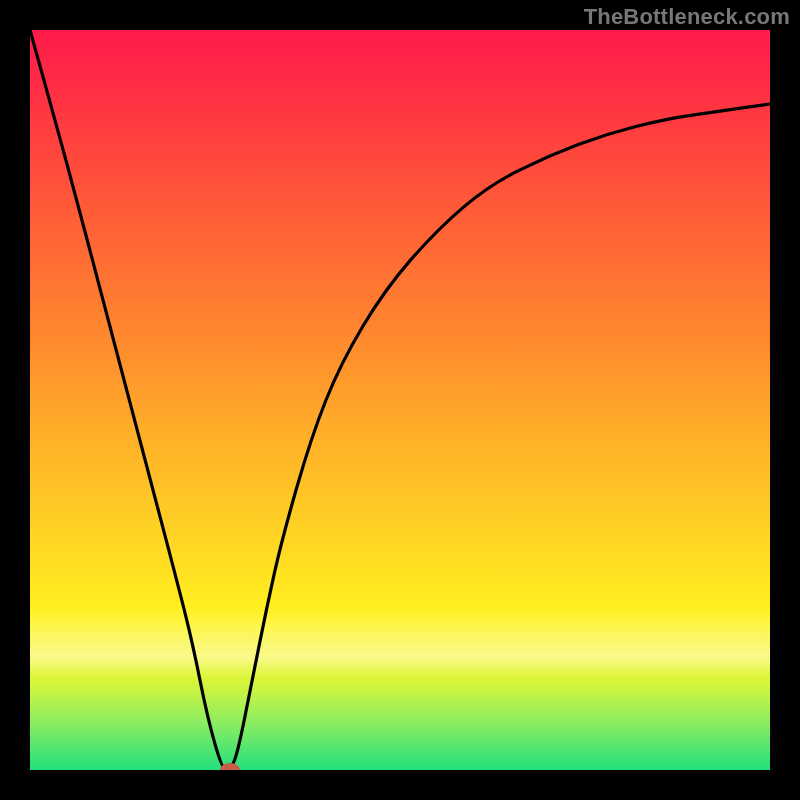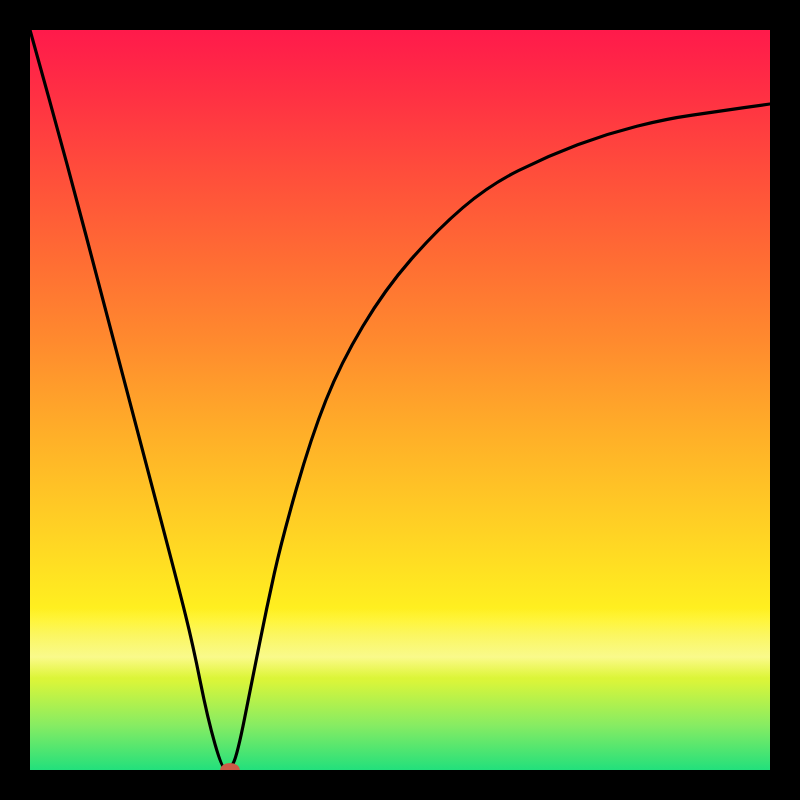--- a/index.html
+++ b/index.html
@@ -80,20 +80,21 @@
     height: 14px;
     background: #cc5b47;
     border-radius: 50%;
     transform: translate(-50%, -50%);
   }
 </style>
 </head>
 <body>
 
 <div class="frame">
+  <div class="attribution">TheBottleneck.com</div>
 
   <div class="plot-area">
     <div class="gradient-bg"></div>
     <div class="yellow-band"></div>
 
     <svg class="curve-svg" viewBox="0 0 740 740" preserveAspectRatio="none">
       <path id="curve-path" d="M 0 0 Q 0 0 18.5 66.60000000000002 Q 37 133.20000000000005 55.5 203.50000000000003 Q 74 273.8 92.5 344.1 Q 111 414.4 129.5 484.7 Q 148 555 155.4 584.6 Q 162.8 614.2 170.2 651.2 Q 177.6 688.2 185 714.1 Q 192.4 740 196.10000000000002 740 Q 199.8 740 203.5 732.6 Q 207.20000000000002 725.2 214.60000000000002 688.2 Q 222 651.2 229.4 614.2 Q 236.8 577.2 244.20000000000002 543.9000000000001 Q 251.60000000000002 510.6 266.4 458.8 Q 281.2 407 296 370 Q 310.8 332.99999999999994 333 296 Q 355.2 259 381.1 229.40000000000003 Q 407.00000000000006 199.80000000000007 432.90000000000003 177.60000000000002 Q 458.8 155.39999999999998 488.4 140.60000000000002 Q 518 125.80000000000007 547.6 114.70000000000005 Q 577.2 103.60000000000002 606.8 96.19999999999999 Q 636.4 88.79999999999995 662.3 85.09999999999997 Q 688.2 81.39999999999998 714.1 77.69999999999999 T 740 74" fill="none" stroke="#000" stroke-width="3.2" stroke-linejoin="round" stroke-linecap="round"></path>
     </svg>
 
     <div id="marker" class="point" style="left: 199.8px; top: 740px;"></div>

